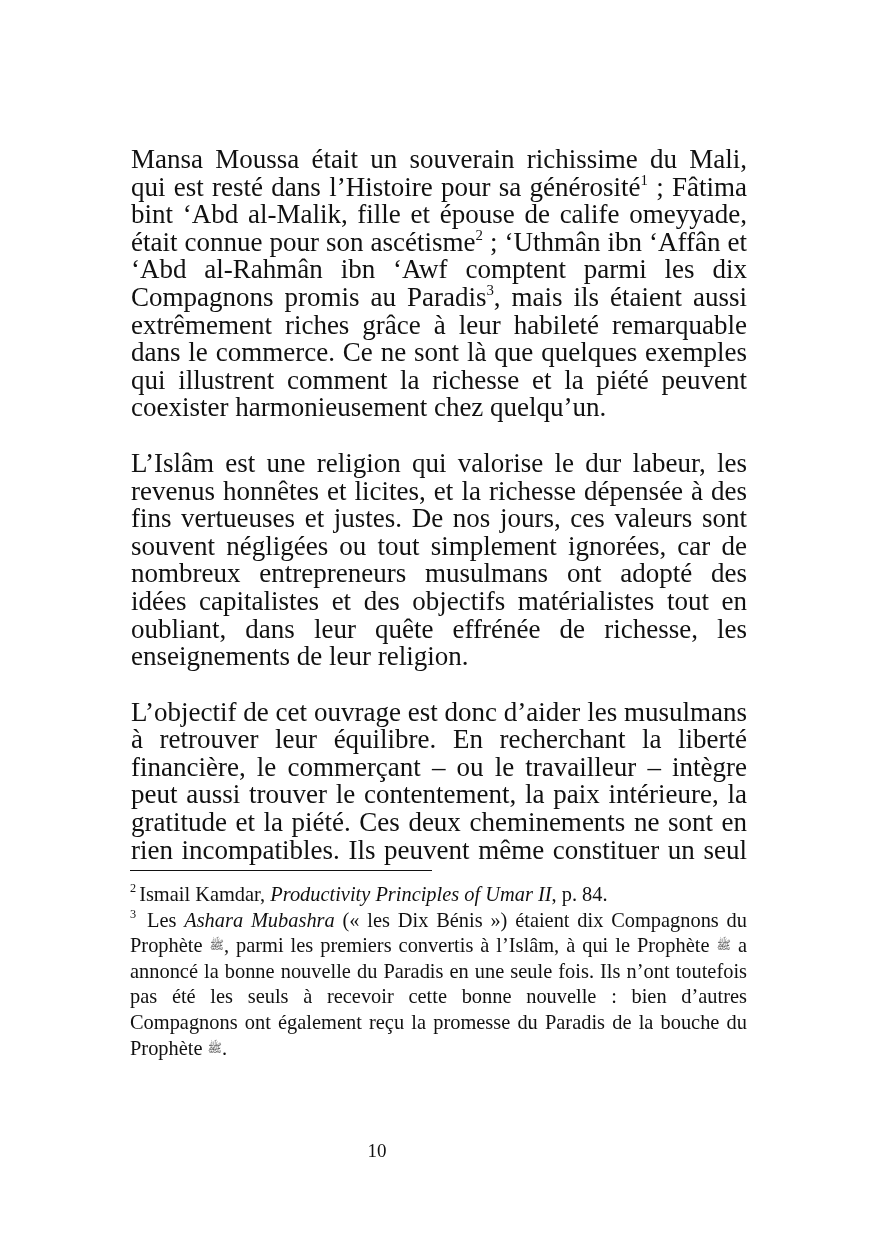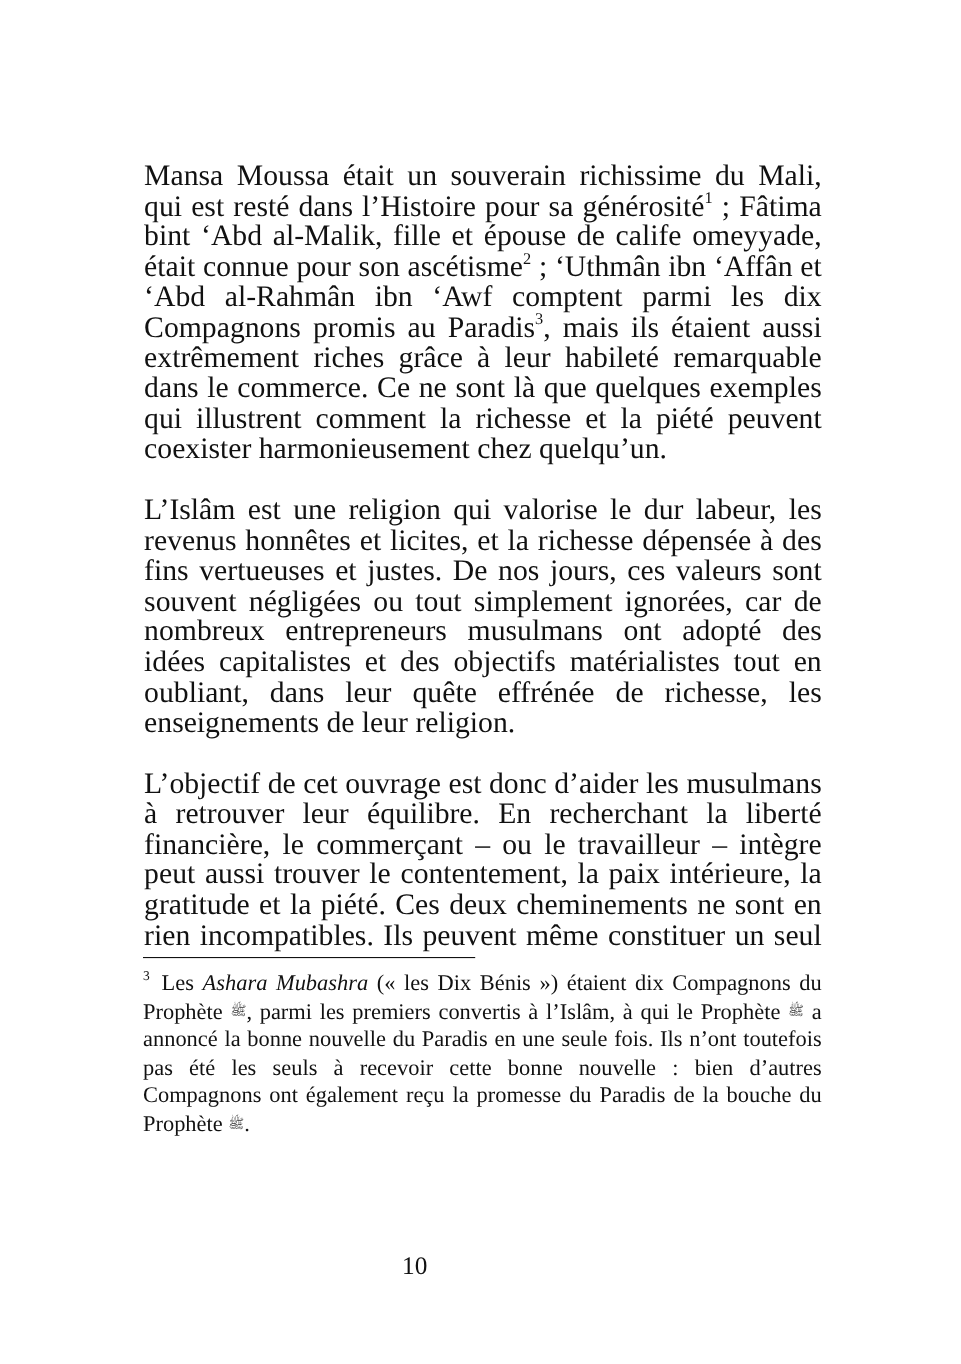--- a/index.html
+++ b/index.html
@@ -70,36 +70,37 @@
       vertical-align: 0.25em;
       color: #333333;
       letter-spacing: -1px;
     }
     .page-number {
       position: absolute;
       left: 0;
       width: 754px;
       top: 1137px;
       text-align: center;
-      font-size: 23px;
+      font-size: 19px;
       line-height: 28px;
     }
   </style>
 </head>
 <body>
 
 <div class="page">
   <p class="para"><span>Mansa Moussa était un souverain richissime du Mali, qui est resté dans l’Histoire pour sa générosité</span><sup>1</sup><span> ; Fâtima bint ‘Abd al-Malik, fille et épouse de calife omeyyade, était connue pour son ascétisme</span><sup>2</sup><span> ; ‘Uthmân ibn ‘Affân et ‘Abd al-Rahmân ibn ‘Awf comptent parmi les dix Compagnons promis au Paradis</span><sup>3</sup><span>, mais ils étaient aussi extrêmement riches grâce à leur habileté remarquable dans le commerce. Ce ne sont là que quelques exemples qui illustrent comment la richesse et la piété peuvent coexister harmonieusement chez quelqu’un.</span></p>
 
   <p class="para">L’Islâm est une religion qui valorise le dur labeur, les revenus honnêtes et licites, et la richesse dépensée à des fins vertueuses et justes. De nos jours, ces valeurs sont souvent négligées ou tout simplement ignorées, car de nombreux entrepreneurs musulmans ont adopté des idées capitalistes et des objectifs matérialistes tout en oubliant, dans leur quête effrénée de richesse, les enseignements de leur religion.</p>
 
   <p class="para last">L’objectif de cet ouvrage est donc d’aider les musulmans à retrouver leur équilibre. En recherchant la liberté financière, le commerçant – ou le travailleur – intègre peut aussi trouver le contentement, la paix intérieure, la gratitude et la piété. Ces deux cheminements ne sont en rien incompatibles. Ils peuvent même constituer un seul</p>
 </div>
 
 <div class="rule"></div>
 
 <div class="footnotes">
 
+  <p class="fn"><sup>2</sup><span>Ismail Kamdar, </span><i>Productivity Principles of Umar II</i><span>, p. 84.</span></p>
 
   <p class="fn"><sup>3</sup><span> Les </span><i>Ashara Mubashra</i><span> (« les Dix Bénis ») étaient dix Compagnons du Prophète </span><span class="saw">ﷺ</span><span>, parmi les premiers convertis à l’Islâm, à qui le Prophète </span><span class="saw">ﷺ</span><span> a annoncé la bonne nouvelle du Paradis en une seule fois. Ils n’ont toutefois pas été les seuls à recevoir cette bonne nouvelle : bien d’autres Compagnons ont également reçu la promesse du Paradis de la bouche du Prophète </span><span class="saw">ﷺ</span><span>.</span></p>
 </div>
 
 <div class="page-number">10</div>
 
 </body></html>

